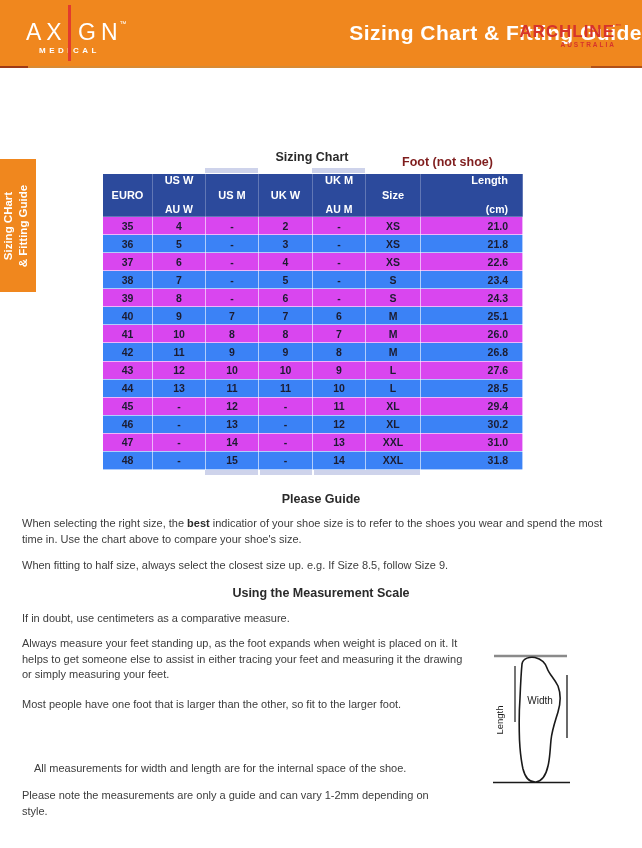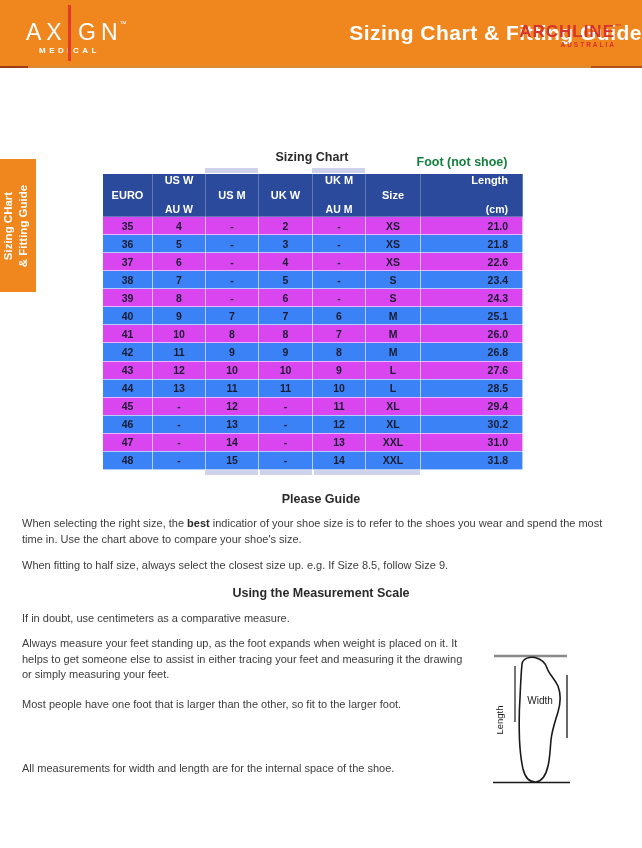--- a/index.html
+++ b/index.html
@@ -28,22 +28,22 @@
 
   
   .side-tab { position:absolute; left:0; top:159px; width:36px; height:133px; background:#F0871E; }
   .side-tab-inner { position:absolute; left:50%; top:50%; width:133px; height:34px;
     transform:translate(-50%,-50%) rotate(-90deg); text-align:center;
     color:#ffffff; font-weight:700; font-size:11.5px; line-height:15px; white-space:nowrap; }
 
   
   .chart-title { position:absolute; left:102px; top:150px; width:420px; text-align:center;
     font-size:12.5px; font-weight:700; color:#2a2a2a; }
-  .foot-note { position:absolute; left:402px; top:155px; width:120px; text-align:center;
-    font-size:12.5px; font-weight:700; color:#15803d; }
+  .foot-note { position:absolute; left:402px; top:155px; width:120px; text-align:left;
+    font-size:12.5px; font-weight:700; color:#7f1d1d; }
 
   table.sizing { position:absolute; left:102px; top:173px; width:420px; height:297px;
     border-collapse:collapse; table-layout:fixed; }
   table.sizing th { background:#2C4A9C; color:#ffffff; font-size:11px; font-weight:700;
     text-align:center; vertical-align:middle; height:38px; line-height:13px;
     border:1px solid rgba(255,255,255,0.25); }
   table.sizing th .sub { font-size:10.5px; font-weight:700;margin-top:16px; }
   table.sizing td { font-size:10.5px; font-weight:700; color:#1c1c30; text-align:center;
     vertical-align:middle; border:1px solid rgba(255,255,255,0.6); }
   table.sizing tr.odd td { background:#d946ef; }
@@ -269,21 +269,22 @@
 
   <div class="para" style="top:516px; width:598px;"><span>When selecting the right size, the </span><b>best</b><span> indicatior of your shoe size is to refer to the shoes you wear and spend the most time in. Use the chart above to compare your shoe's size.</span></div>
 
   <div class="para" style="top:558px; width:598px;">When fitting to half size, always select the closest size up. e.g. If Size 8.5, follow Size 9.</div>
 
   <div class="h-center" style="top:586px;">Using the Measurement Scale</div>
 
   <div class="para" style="top:611px; width:598px;">If in doubt, use centimeters as a comparative measure.</div>
   <div class="para" style="top:697px; width:520px;">Most people have one foot that is larger than the other, so fit to the larger foot.</div>
   <div class="para" style="top:636px; width:448px;">Always measure your feet standing up, as the foot expands when weight is placed on it. It helps to get someone else to assist in either tracing your feet and measuring it the drawing or simply measuring your feet.</div>
-  <div class="para" style="top:761px; width:520px;">All measurements for width and length are for the internal space of the shoe.</div>
+  <div class="para" style="top:761px; width:520px;margin-left:12px;">All measurements for width and length are for the internal space of the shoe.</div>
+  <div class="para" style="top:788px; width:424px;">Please note the measurements are only a guide and can vary 1-2mm depending on style.</div>
 
   <svg class="foot-diagram" width="154" height="148" viewBox="0 0 154 148">
     <line x1="6" y1="8" x2="79" y2="8" stroke="#8a8a8a" stroke-width="2.4"></line>
     <line x1="5" y1="134.5" x2="82" y2="134.5" stroke="#1a1a1a" stroke-width="1.4"></line>
     <path fill="#ffffff" stroke="#1a1a1a" stroke-width="1.6" d="M 34 16
          C 35 10, 42 8.5, 47 9.5
          C 53 11, 57 14, 59 20
          C 61 26, 66 30, 70 38
          C 73 46, 73 54, 70 64
          C 67 74, 64 82, 63 92

